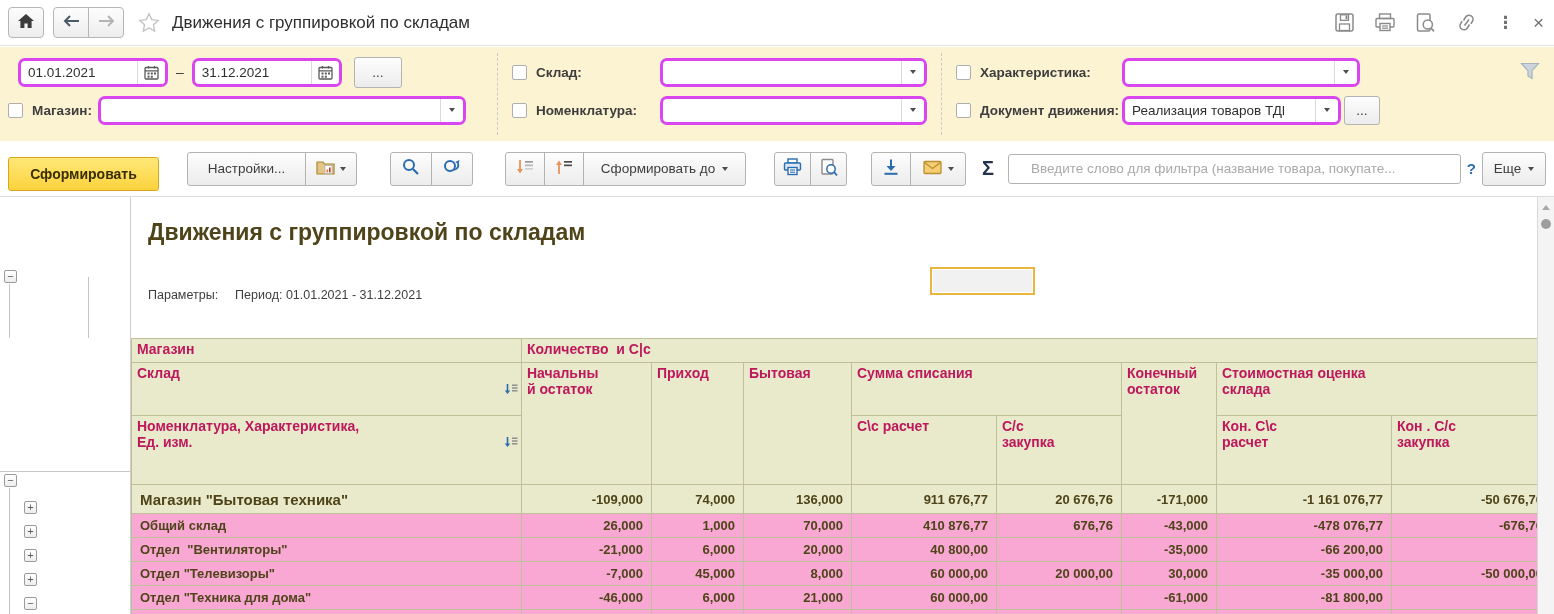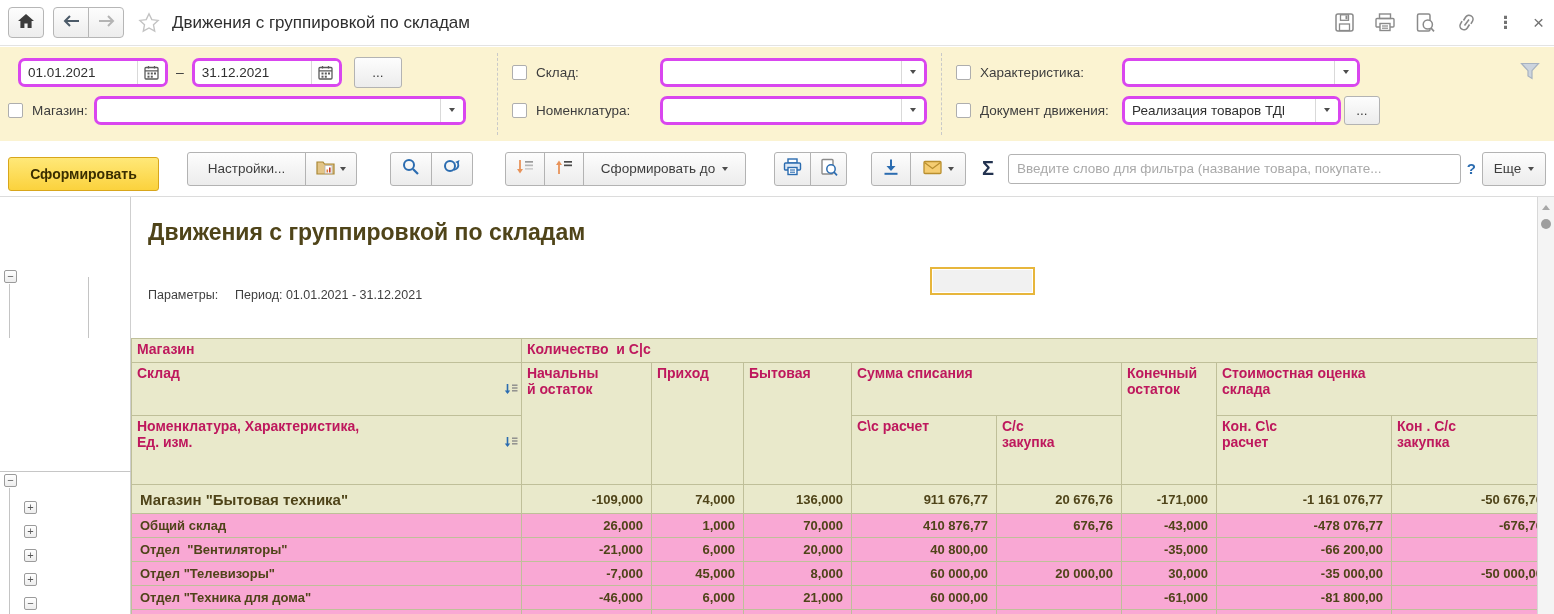--- a/index.html
+++ b/index.html
@@ -24,21 +24,21 @@
   .win-icons .wicon { display:inline-flex; cursor:pointer; }
   .kebab { font-size:17px; color:#737373; line-height:1; letter-spacing:0; font-weight:700; }
   .xclose { font-size:19px; color:#737373; line-height:1; }
 
   
   .filterbar { position:absolute; left:0; top:47px; width:1554px; height:94px; background:#fbf3d1; }
   .fcol { position:absolute; top:10px; }
   .frow { display:flex; align-items:center; height:30px; margin-bottom:8px; }
   .cb { width:15px; height:15px; border:1px solid #aeaeae; border-radius:2px; background:#fff;
         flex:0 0 auto; cursor:pointer; }
-  .flabel { margin-left:9px; margin-right:6px; font-size:13.5px; color:#3d3d3d; white-space:nowrap; }
+  .flabel { margin-left:9px; margin-right:6px; font-size:13.5px; color:#3d3d3d; white-space:nowrap;font-weight:bold; }
   .ibox { display:flex; align-items:center; height:29px; background:#fff; border:3px solid #d946ef;
           border-radius:7px; overflow:hidden;gap:24px; }
   .ibox input { border:0; outline:0; height:100%; font-size:13.5px; color:#2f2f2f; padding:0 7px;
                 font-family:inherit; width:100%; background:transparent; }
   .ibox .seg { flex:0 0 auto; height:100%; display:flex; align-items:center; justify-content:center;
                border-left:1px solid #d9d9d9; cursor:pointer; background:#fff; }
   .seg.cal { width:28px; }
   .seg.drop { width:23px; }
   .caret { width:0; height:0; border-left:3.5px solid transparent; border-right:3.5px solid transparent;
            border-top:4.5px solid #4d4d4d; }
@@ -53,21 +53,21 @@
   .toolbar { position:absolute; left:0; top:141px; width:1554px; height:55px; background:#fff;
              display:flex; align-items:center; padding:0 8px; }
   .gen-btn { width:151px; height:34px; border:1px solid #d8a61b; border-radius:3px; font-weight:700;
              background:linear-gradient(#ffe878,#fbd23d); color:#3a2e00; font-size:14px;margin-top:11px; }
   .btn-group { display:inline-flex; }
   .btn-group .btn { border-radius:0; margin-left:-1px; height:34px; }
   .btn-group .btn:first-child { border-radius:3px 0 0 3px; margin-left:0; }
   .btn-group .btn:last-child { border-radius:0 3px 3px 0; }
   .icon-btn { width:42px; }
   .sigma { font-size:20px; font-weight:700; color:#22324f; margin:0 6px; }
-  .tsearch { flex:1 1 auto; height:30px; border:1px solid #b3b3b3; border-radius:3px; padding:0 8px;
+  .tsearch { flex:1 1 auto; height:30px; border:1px solid #b3b3b3; border-radius:3px; padding:0 22px;
              font-size:13.5px; font-family:inherit; color:#2f2f2f; outline:none; }
   .tsearch::placeholder { color:#a9a9a9; }
   .help { color:#2b6cb0; font-weight:700; font-size:15px; margin:0 6px; cursor:pointer; }
 
   
   .report { position:absolute; left:0; top:196px; width:1554px; height:418px; border-top:1px solid #dcdcdc; }
   .gutter { position:absolute; left:0; top:0; width:131px; height:418px; background:#fff;
             border-right:1px solid #cfcfcf; }
   .node { position:absolute; width:13px; height:13px; border:1px solid #9b9b9b; border-radius:2px;
           background:linear-gradient(#ffffff,#ededed); color:#5a5a5a; font-size:11px; line-height:11px;

